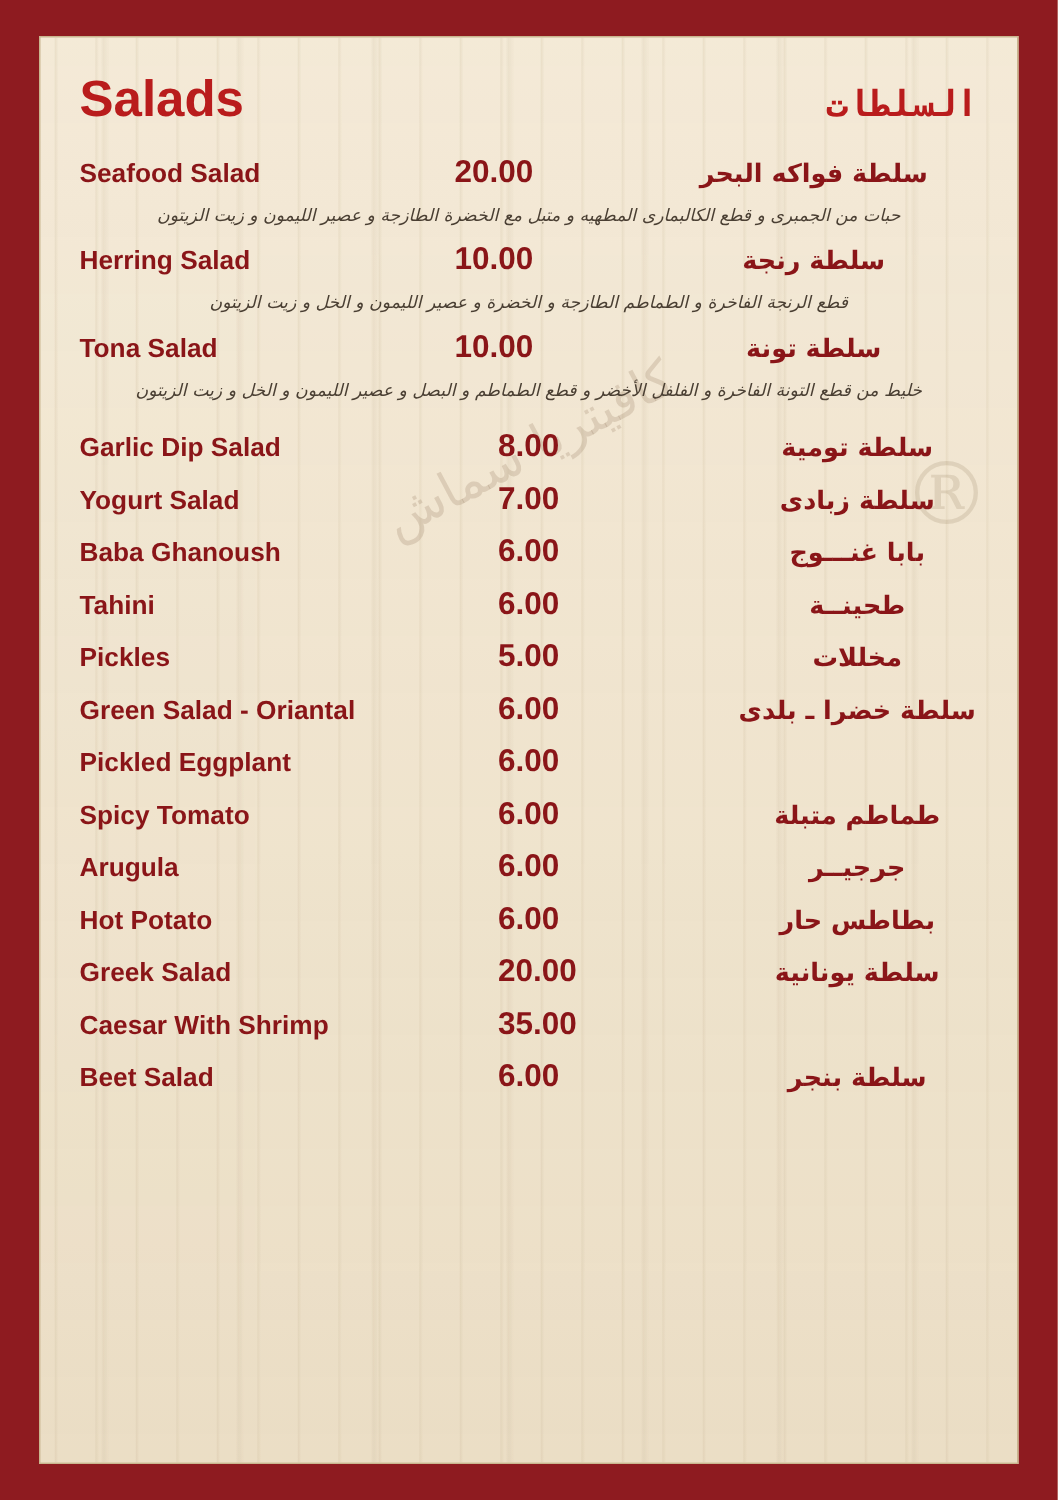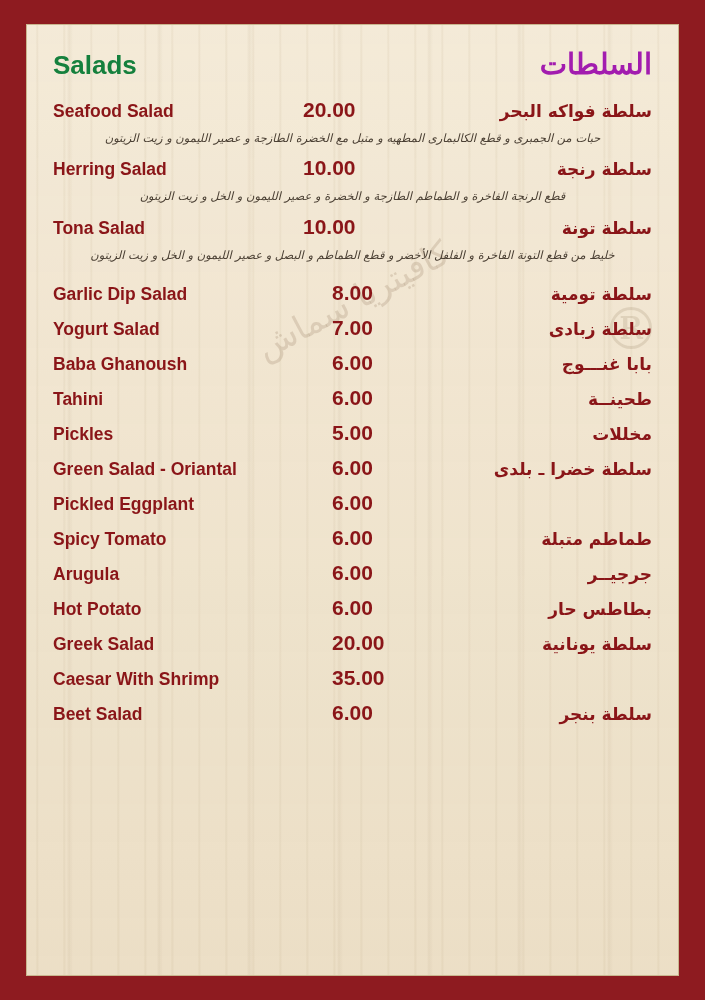--- a/index.html
+++ b/index.html
@@ -78,31 +78,31 @@
     z-index: 3;
     padding: 22px 26px 0 26px;
   }
   .title-row {
     display: flex;
     align-items: baseline;
     justify-content: space-between;
     margin-bottom: 14px;
   }
   .title-en {
-    font-size: 26px;
-    font-weight: bold;
-    color: #15803d;
+    font-size: 34px;
+    font-weight: bold;
+    color: #b91c1c;
     letter-spacing: 0px;
   }
   .title-ar {
-    font-size: 29px;
-    font-weight: bold;
-    color: #a21caf;
+    font-size: 24px;
+    font-weight: bold;
+    color: #b91c1c;
     direction: rtl;
-    font-family: Liberation Sans, sans-serif;
+    font-family: Liberation Mono, monospace;
   }
   .item {
     display: flex;
     align-items: baseline;
     width: 100%;
     padding: 1px 0;
   }
   .item .en {
     flex: 0 0 250px;
     font-size: 17.5px;
@@ -112,21 +112,21 @@
   }
   .item .price {
     flex: 0 0 130px;
     text-align: left;
     font-size: 21px;
     font-weight: bold;
     color: #8a1518;
   }
   .item .ar {
     flex: 1 1 auto;
-    text-align: right;
+    text-align: center;
     font-size: 17px;
     font-weight: bold;
     color: #8a1518;
     direction: rtl;
     font-family: "DejaVu Sans", sans-serif;
   }
   .desc {
     direction: rtl;
     text-align: center;
     font-size: 11.5px;

